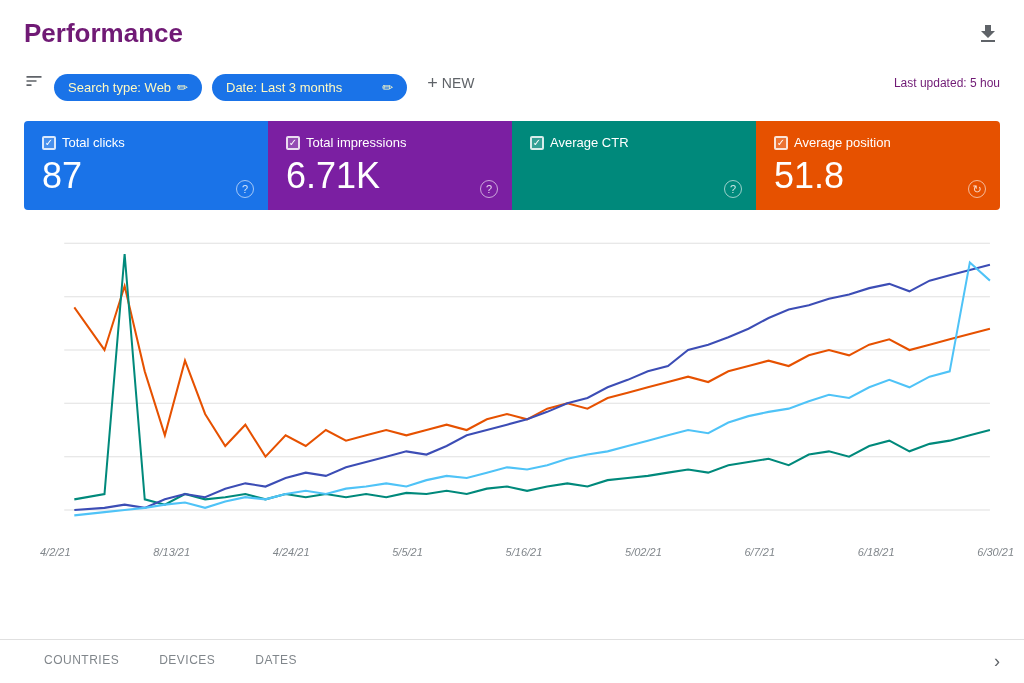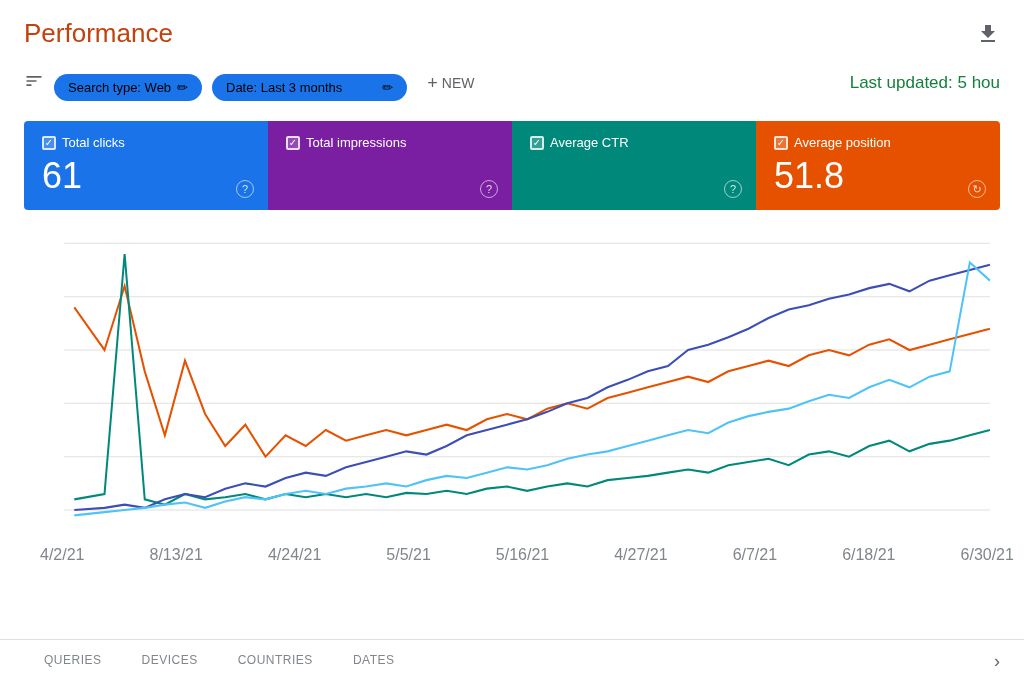--- a/index.html
+++ b/index.html
@@ -20,22 +20,22 @@
 
     
     .header {
       padding: 18px 24px 8px 24px;
       display: flex;
       align-items: center;
       justify-content: space-between;
     }
     .header-title {
       font-size: 26px;
-      font-weight: 400;
-      color: #c2410c;
+      font-weight: 700;
+      color: #701a75;
     }
     .header-right {
       display: flex;
       align-items: center;
       gap: 8px;
     }
     .download-icon {
       width: 24px;
       height: 24px;
       cursor: pointer;
@@ -49,21 +49,21 @@
       align-items: center;
       gap: 10px;
     }
     .filter-icon {
       color: #5f6368;
       font-size: 18px;
       cursor: pointer;
     }
     .filter-btn {
       background: #1a73e8;
-      color: #000000;
+      color: #fef9c3;
       border: none;
       border-radius: 20px;
       padding: 6px 14px;
       font-size: 13px;
       cursor: pointer;
       display: flex;
       align-items: flex-end;
       gap: 6px;
       margin-top: 9px;
     }
@@ -84,22 +84,22 @@
       align-items: center;
       gap: 4px;
       padding: 6px 10px;
     }
     .new-btn .plus {
       font-size: 18px;
       font-weight: 300;
     }
     .last-updated {
       margin-left: auto;
-      font-size: 17px;
-      color: #15803d;
+      font-size: 12px;
+      color: #701a75;
     }
 
     
     .metrics-row {
       display: flex;
       margin: 12px 24px;
       border-radius: 4px;
       overflow: hidden;
       gap: 0;
     }
@@ -165,22 +165,23 @@
     .chart-svg {
       width: 100%;
       height: 100%;
     }
 
     
     .x-labels {
       display: flex;
       justify-content: space-between;
       padding: 4px 10px 0 40px;
-      font-size: 16px;
+      font-size: 11px;
       color: #80868b;
+      font-style: italic;
     }
 
     
     .bottom-nav {
       position: absolute;
       bottom: 0;
       left: 0;
       right: 0;
       border-top: 1px solid #e0e0e0;
       background: #fff;
@@ -245,28 +246,29 @@
     </button>
     <span class="last-updated">Last updated: 5 hou</span>
   </div>
 
   <div class="metrics-row">
     <div class="metric-card clicks">
       <div class="metric-label-row">
         <span class="metric-checkbox">✓</span>
         <span>Total clicks</span>
       </div>
-      <div class="metric-value">61</div>
+      <div class="metric-value">87</div>
       <div class="metric-help">?</div>
     </div>
     <div class="metric-card impressions">
       <div class="metric-label-row">
         <span class="metric-checkbox">✓</span>
         <span>Total impressions</span>
       </div>
+      <div class="metric-value">6.71K</div>
       <div class="metric-help">?</div>
     </div>
     <div class="metric-card ctr">
       <div class="metric-label-row">
         <span class="metric-checkbox">✓</span>
         <span>Average CTR</span>
       </div>
       <div class="metric-help">?</div>
     </div>
     <div class="metric-card position">
@@ -330,35 +332,32 @@
         "></polyline>
     </svg>
   </div>
 
   <div class="x-labels">
     <span>4/2/21</span>
     <span>8/13/21</span>
     <span>4/24/21</span>
     <span>5/5/21</span>
     <span>5/16/21</span>
-    <span>4/27/21</span>
+    <span>5/02/21</span>
     <span>6/7/21</span>
     <span>6/18/21</span>
     <span>6/30/21</span>
   </div>
 
   <div class="bottom-nav">
     <div class="nav-tab">
-      <span>QUERIES</span>
+      <span>COUNTRIES</span>
     </div>
     <div class="nav-tab">
       <span>DEVICES</span>
     </div>
     <div class="nav-tab">
-      <span>COUNTRIES</span>
-    </div>
-    <div class="nav-tab">
       <span>DATES</span>
     </div>
     <div class="nav-arrow">›</div>
   </div>
 
 </div>
 
 </body></html>

